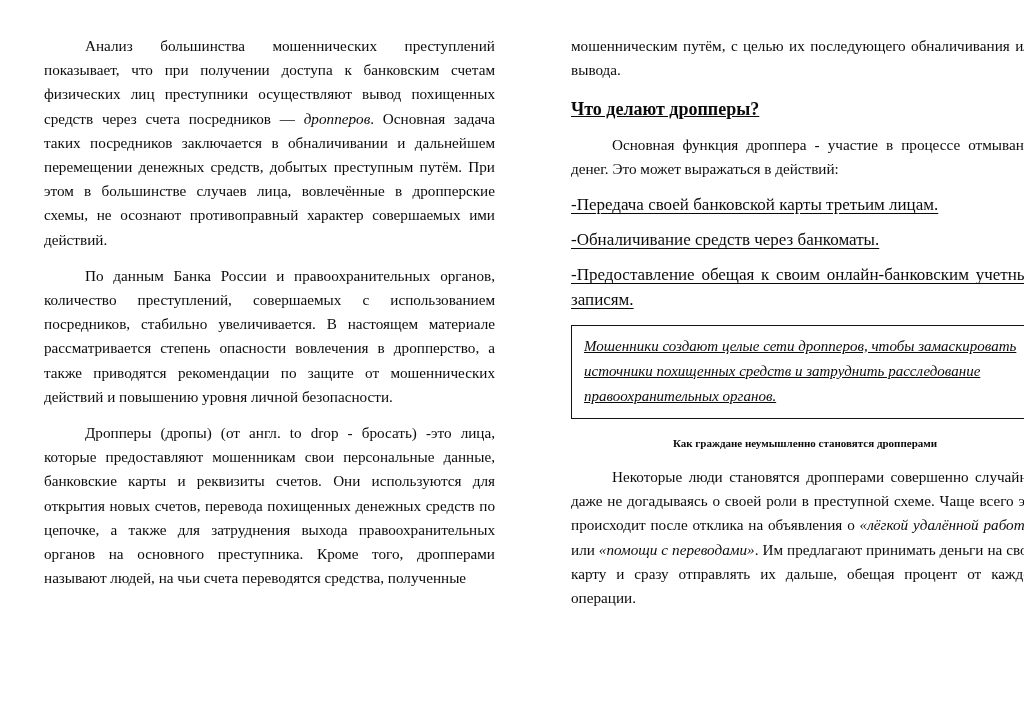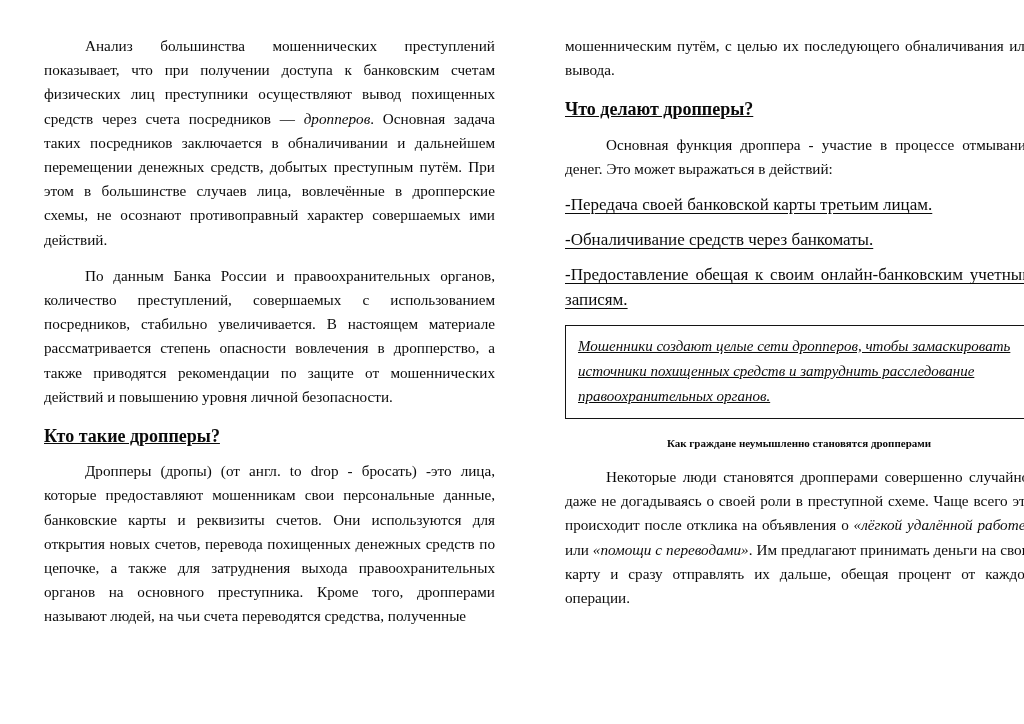--- a/index.html
+++ b/index.html
@@ -18,21 +18,21 @@
   .page {
     position: relative;
     width: 1024px;
     height: 724px;
     box-sizing: border-box;
     padding: 34px 30px 20px 44px;
     background: #ffffff;
   }
   .columns {
     display: flex;
-    gap: 24px;
+    gap: 30px;
     align-items: flex-start;
   }
   .col {
     width: 451px;
     flex: 0 0 451px;
   }
   .col-right {
     width: 468px;
     flex: 0 0 468px;
     margin-left: 46px;
@@ -108,21 +108,20 @@
 
 <div class="page">
   <div class="columns">
 
     <div class="col">
 
       <p class="para"><span>Анализ большинства мошеннических преступлений показывает, что при получении доступа к банковским счетам физических лиц преступники осуществляют вывод похищенных средств через счета посредников — </span><span class="i">дропперов</span><span>. Основная задача таких посредников заключается в обналичивании и дальнейшем перемещении денежных средств, добытых преступным путём. При этом в большинстве случаев лица, вовлечённые в дропперские схемы, не осознают противоправный характер совершаемых ими действий.</span></p>
 
       <p class="para">По данным Банка России и правоохранительных органов, количество преступлений, совершаемых с использованием посредников, стабильно увеличивается. В настоящем материале рассматривается степень опасности вовлечения в дропперство, а также приводятся рекомендации по защите от мошеннических действий и повышению уровня личной безопасности.</p>
 
-      <h2 class="heading">Кто такие дропперы?</h2>
 
       <p class="para"><span class="b">Дропперы (дропы)</span><span> (от англ. to drop - бросать) -это лица, которые предоставляют мошенникам свои персональные данные, банковские карты и реквизиты счетов. Они используются для открытия новых счетов, перевода похищенных денежных средств по цепочке, а также для затруднения выхода правоохранительных органов на основного преступника. Кроме того, дропперами называют людей, на чьи счета переводятся средства, полученные</span></p>
 
     </div>
 
     <div class="col-right">
 
       <p class="para noindent">мошенническим путём, с целью их последующего обналичивания или вывода.</p>
 
       <h2 class="heading">Что делают дропперы?</h2>

